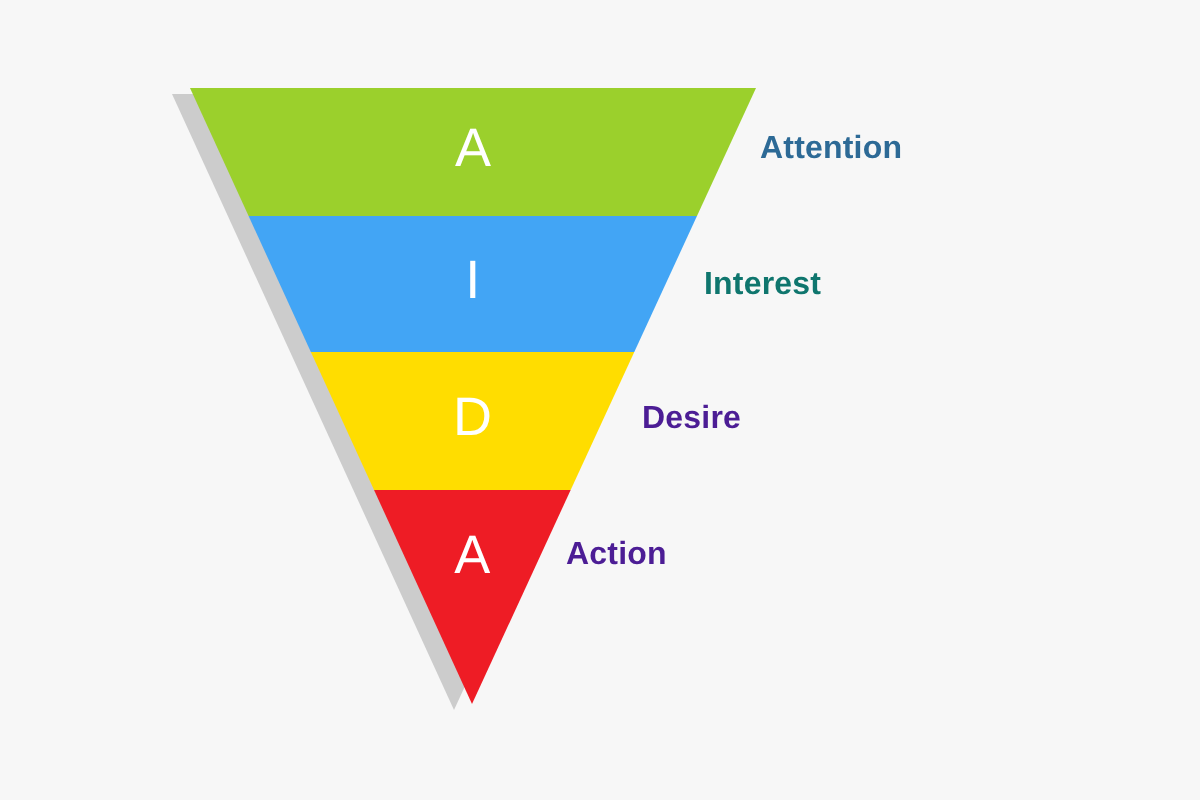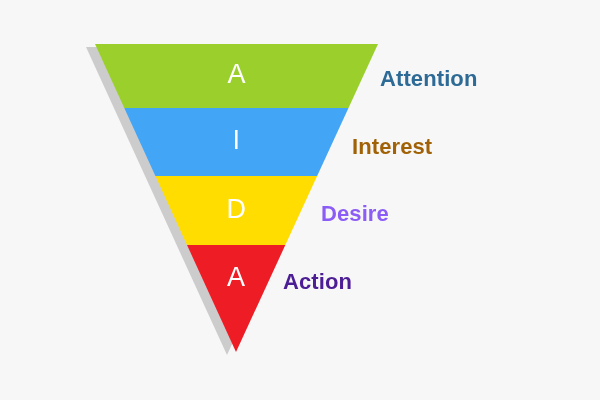--- a/index.html
+++ b/index.html
@@ -29,21 +29,21 @@
     font-family: "Liberation Sans", sans-serif;
     font-size: 27px;
     font-weight: 400;
     fill: #ffffff;
     text-anchor: middle;
     dominant-baseline: middle;
   }
   .stage-label {
     position: absolute;
     font-family: "Liberation Sans", sans-serif;
-    font-size: 22px;
+    font-size: 16px;
     font-weight: bold;
     color: #2d6a96;
     white-space: nowrap;
     letter-spacing: 0.1px;
   }
 </style>
 </head>
 <body>
 
 <div id="stage">
@@ -61,18 +61,18 @@
     <g id="letters-group">
         <text x="236.45" y="76.00" class="stage-letter">A</text>
         <text x="236.34" y="142.00" class="stage-letter">I</text>
         <text x="236.23" y="210.50" class="stage-letter">D</text>
         <text x="236.12" y="279.24" class="stage-letter">A</text>
       </g>
   </svg>
 
   <div id="labels-layer">
       <div class="stage-label" style="left: 380px; top: 66px; color: rgb(45, 106, 150);">Attention</div>
-      <div class="stage-label" style="left: 352px; top: 134px; color: #a16207;">Interest</div>
-      <div class="stage-label" style="left: 321px; top: 201px; color: #8b5cf6;">Desire</div>
+      <div class="stage-label" style="left: 352px; top: 134px; color: #0f766e;">Interest</div>
+      <div class="stage-label" style="left: 321px; top: 201px; color: #4c1d95;">Desire</div>
       <div class="stage-label" style="left: 283px; top: 269px; color: #4c1d95;">Action</div>
     </div>
 
 </div>
 
 </body></html>

